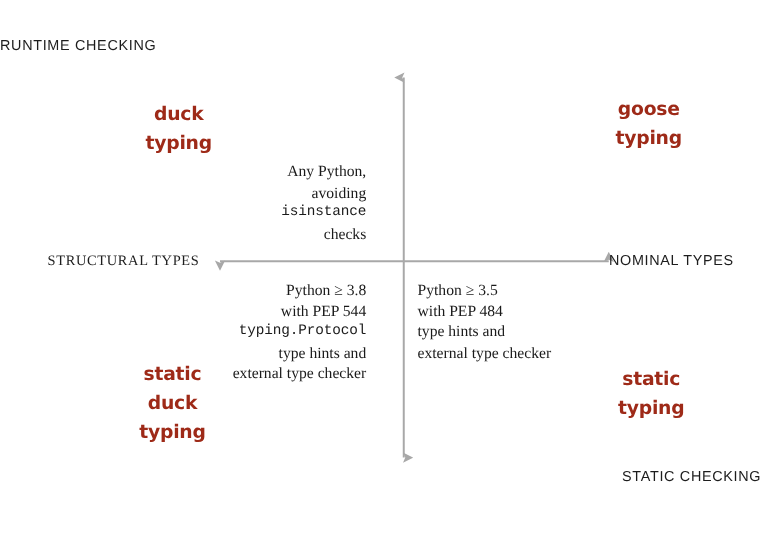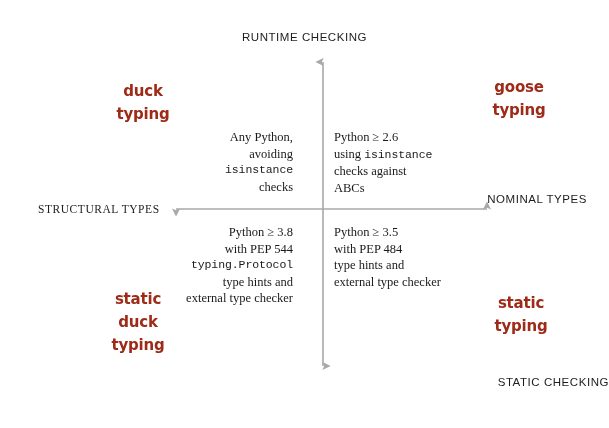--- a/index.html
+++ b/index.html
@@ -31,35 +31,34 @@
     position: absolute;
     font-family: "Liberation Sans", sans-serif;
     font-size: 11.5px;
     letter-spacing: 0.55px;
     color: #1d1d1d;
     white-space: nowrap;
   }
   #label-runtime {
     left: 0; right: 0;
     top: 31px;
-    text-align: center;
   }
   #label-static {
     left: 0; right: 0;
     top: 376px;
     text-align: right;
   }
   #label-structural {
     left: 38px;
     top: 203px;
     font-family: Liberation Serif, serif;
   }
   #label-nominal {
     right: 22px;
-    top: 193px;
+    top: 203px;
     margin-left: 14px;
   }
 
   
   .corner-name {
     position: absolute;
     color: #9e2a18;
     font-family: "DejaVu Sans", sans-serif;
     font-weight: bold;
     font-size: 15px;
@@ -136,26 +135,20 @@
   <div class="corner-name" id="corner-static">static
 typing</div>
 
   <div class="quad-text" id="quad-ul">
     <span class="line">Any Python,</span>
     <span class="line">avoiding</span>
     <span class="line code">isinstance</span>
     <span class="line">checks</span>
   </div>
 
-  <div class="quad-text" id="quad-ur">
-    <span class="line">Python ≥ 2.6</span>
-    <span class="line"><span>using </span><span class="code">isinstance</span></span>
-    <span class="line">checks against</span>
-    <span class="line">ABCs</span>
-  </div>
 
   <div class="quad-text" id="quad-ll">
     <span class="line">Python ≥ 3.8</span>
     <span class="line">with PEP 544</span>
     <span class="line code">typing.Protocol</span>
     <span class="line">type hints and</span>
     <span class="line">external type checker</span>
   </div>
 
   <div class="quad-text" id="quad-lr">

